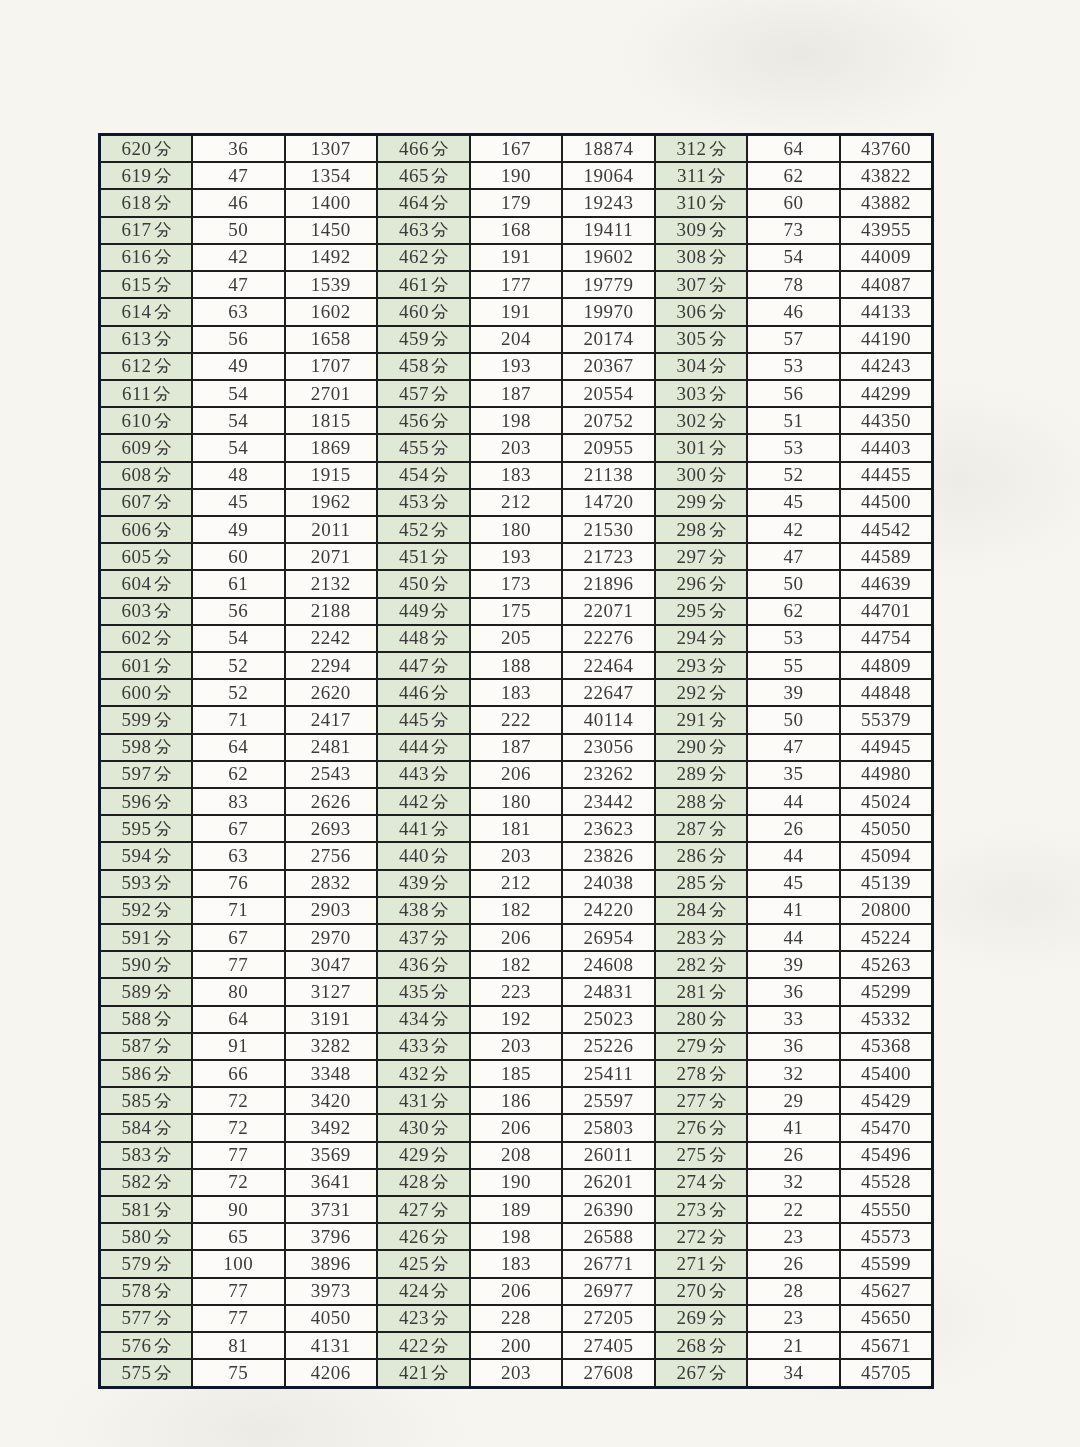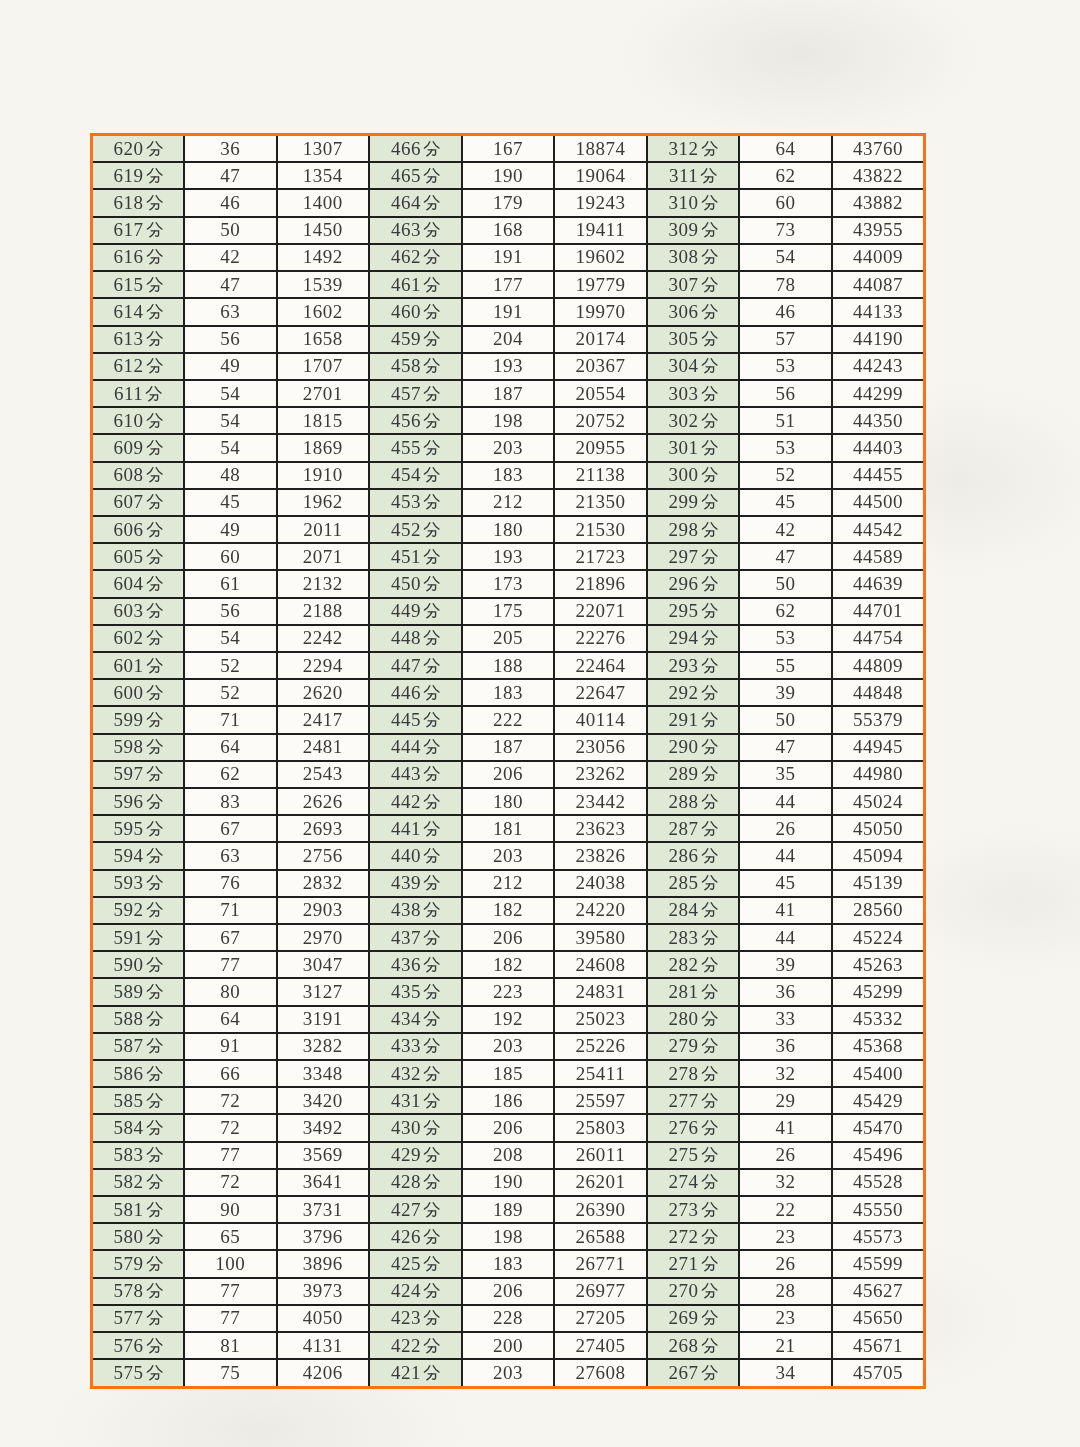--- a/index.html
+++ b/index.html
@@ -16,27 +16,27 @@
     inset: 0;
     background:
       radial-gradient(ellipse 260px 120px at 800px 55px,  rgba(205,203,196,0.30), transparent 70%),
       radial-gradient(ellipse 220px 140px at 960px 480px, rgba(205,203,196,0.22), transparent 70%),
       radial-gradient(ellipse 200px 110px at 1020px 900px, rgba(205,203,196,0.20), transparent 70%),
       radial-gradient(ellipse 300px 130px at 260px 1430px, rgba(200,198,190,0.22), transparent 70%),
       radial-gradient(ellipse 240px 120px at 860px 1320px, rgba(205,203,196,0.18), transparent 70%);
   }
   table.score-table {
     position: absolute;
-    left: 90px;
+    left: 98px;
     top: 133px;
     width: 836px;
     height: 1256px;
     border-collapse: collapse;
     table-layout: fixed;
-    border: 3px solid #f97316;
+    border: 3px solid #0f172a;
   }
   .score-table td {
     border: 2px solid #1e1e1e;
     text-align: center;
     vertical-align: middle;
     padding: 0;
     font-size: 19px;
     letter-spacing: 0.5px;
     color: #3a3a3a;
     background: #fcfbf7;
@@ -372,21 +372,21 @@
         <td>44403</td>
       </tr>
       <tr>
         <td class="score-cell-bg">608<svg class="fen-glyph" viewBox="0 0 100 100" xmlns="http://www.w3.org/2000/svg" fill="none" stroke="#3a3a3a" stroke-width="8" stroke-linecap="round">
     <path d="M40 10 C34 26 22 40 8 48"></path>
     <path d="M60 10 C68 26 80 40 94 48"></path>
     <path d="M30 58 L74 58 L74 80 C74 90 66 93 56 88"></path>
     <path d="M52 58 C48 72 38 85 22 93"></path>
   </svg></td>
         <td>48</td>
-        <td>1910</td>
+        <td>1915</td>
         <td class="score-cell-bg">454<svg class="fen-glyph" viewBox="0 0 100 100" xmlns="http://www.w3.org/2000/svg" fill="none" stroke="#3a3a3a" stroke-width="8" stroke-linecap="round">
     <path d="M40 10 C34 26 22 40 8 48"></path>
     <path d="M60 10 C68 26 80 40 94 48"></path>
     <path d="M30 58 L74 58 L74 80 C74 90 66 93 56 88"></path>
     <path d="M52 58 C48 72 38 85 22 93"></path>
   </svg></td>
         <td>183</td>
         <td>21138</td>
         <td class="score-cell-bg">300<svg class="fen-glyph" viewBox="0 0 100 100" xmlns="http://www.w3.org/2000/svg" fill="none" stroke="#3a3a3a" stroke-width="8" stroke-linecap="round">
     <path d="M40 10 C34 26 22 40 8 48"></path>
@@ -406,21 +406,21 @@
   </svg></td>
         <td>45</td>
         <td>1962</td>
         <td class="score-cell-bg">453<svg class="fen-glyph" viewBox="0 0 100 100" xmlns="http://www.w3.org/2000/svg" fill="none" stroke="#3a3a3a" stroke-width="8" stroke-linecap="round">
     <path d="M40 10 C34 26 22 40 8 48"></path>
     <path d="M60 10 C68 26 80 40 94 48"></path>
     <path d="M30 58 L74 58 L74 80 C74 90 66 93 56 88"></path>
     <path d="M52 58 C48 72 38 85 22 93"></path>
   </svg></td>
         <td>212</td>
-        <td>21350</td>
+        <td>14720</td>
         <td class="score-cell-bg">299<svg class="fen-glyph" viewBox="0 0 100 100" xmlns="http://www.w3.org/2000/svg" fill="none" stroke="#3a3a3a" stroke-width="8" stroke-linecap="round">
     <path d="M40 10 C34 26 22 40 8 48"></path>
     <path d="M60 10 C68 26 80 40 94 48"></path>
     <path d="M30 58 L74 58 L74 80 C74 90 66 93 56 88"></path>
     <path d="M52 58 C48 72 38 85 22 93"></path>
   </svg></td>
         <td>45</td>
         <td>44500</td>
       </tr>
       <tr>
@@ -804,39 +804,39 @@
   </svg></td>
         <td>182</td>
         <td>24220</td>
         <td class="score-cell-bg">284<svg class="fen-glyph" viewBox="0 0 100 100" xmlns="http://www.w3.org/2000/svg" fill="none" stroke="#3a3a3a" stroke-width="8" stroke-linecap="round">
     <path d="M40 10 C34 26 22 40 8 48"></path>
     <path d="M60 10 C68 26 80 40 94 48"></path>
     <path d="M30 58 L74 58 L74 80 C74 90 66 93 56 88"></path>
     <path d="M52 58 C48 72 38 85 22 93"></path>
   </svg></td>
         <td>41</td>
-        <td>28560</td>
+        <td>20800</td>
       </tr>
       <tr>
         <td class="score-cell-bg">591<svg class="fen-glyph" viewBox="0 0 100 100" xmlns="http://www.w3.org/2000/svg" fill="none" stroke="#3a3a3a" stroke-width="8" stroke-linecap="round">
     <path d="M40 10 C34 26 22 40 8 48"></path>
     <path d="M60 10 C68 26 80 40 94 48"></path>
     <path d="M30 58 L74 58 L74 80 C74 90 66 93 56 88"></path>
     <path d="M52 58 C48 72 38 85 22 93"></path>
   </svg></td>
         <td>67</td>
         <td>2970</td>
         <td class="score-cell-bg">437<svg class="fen-glyph" viewBox="0 0 100 100" xmlns="http://www.w3.org/2000/svg" fill="none" stroke="#3a3a3a" stroke-width="8" stroke-linecap="round">
     <path d="M40 10 C34 26 22 40 8 48"></path>
     <path d="M60 10 C68 26 80 40 94 48"></path>
     <path d="M30 58 L74 58 L74 80 C74 90 66 93 56 88"></path>
     <path d="M52 58 C48 72 38 85 22 93"></path>
   </svg></td>
         <td>206</td>
-        <td>39580</td>
+        <td>26954</td>
         <td class="score-cell-bg">283<svg class="fen-glyph" viewBox="0 0 100 100" xmlns="http://www.w3.org/2000/svg" fill="none" stroke="#3a3a3a" stroke-width="8" stroke-linecap="round">
     <path d="M40 10 C34 26 22 40 8 48"></path>
     <path d="M60 10 C68 26 80 40 94 48"></path>
     <path d="M30 58 L74 58 L74 80 C74 90 66 93 56 88"></path>
     <path d="M52 58 C48 72 38 85 22 93"></path>
   </svg></td>
         <td>44</td>
         <td>45224</td>
       </tr>
       <tr>

